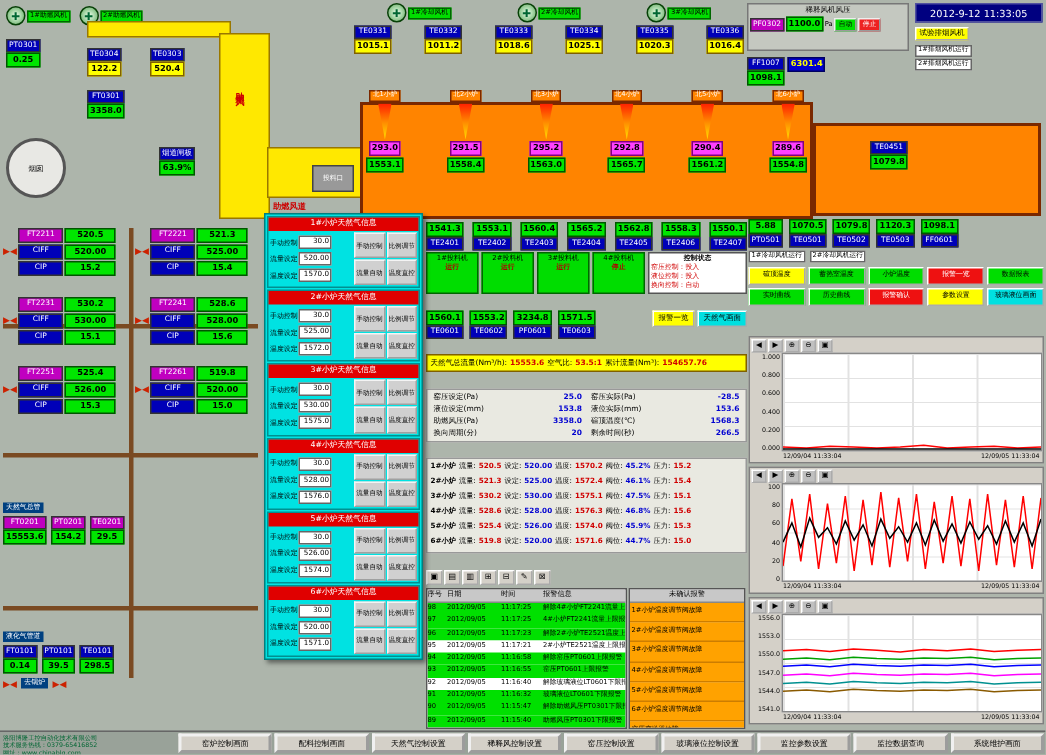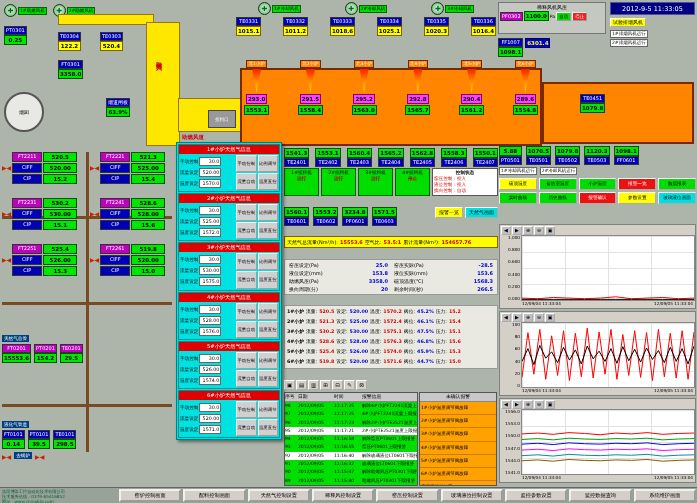--- a/index.html
+++ b/index.html
@@ -239,21 +239,21 @@
         <span class="val yel">1020.3</span>
       </div>
       <div class="stack">
         <span class="tag">TE0336</span>
         <span class="val yel">1016.4</span>
       </div>
     </div>
 </div>
 
 <div id="tr" class="abs">
-  <div class="tr-datetime">2012-9-5 11:33:05</div>
+  <div class="tr-datetime">2012-9-12 11:33:05</div>
   <div class="tr-panel">
     <div class="tr-ptitle">稀释风机风压</div>
     <div class="tr-prow">
       <span class="tag mag">PF0302</span>
       <span class="val">1100.0</span>
       <span style="font-size:4.5px">Pa</span>
       <span class="sbtn on">自动</span>
       <span class="sbtn off">停止</span>
     </div>
   </div>

